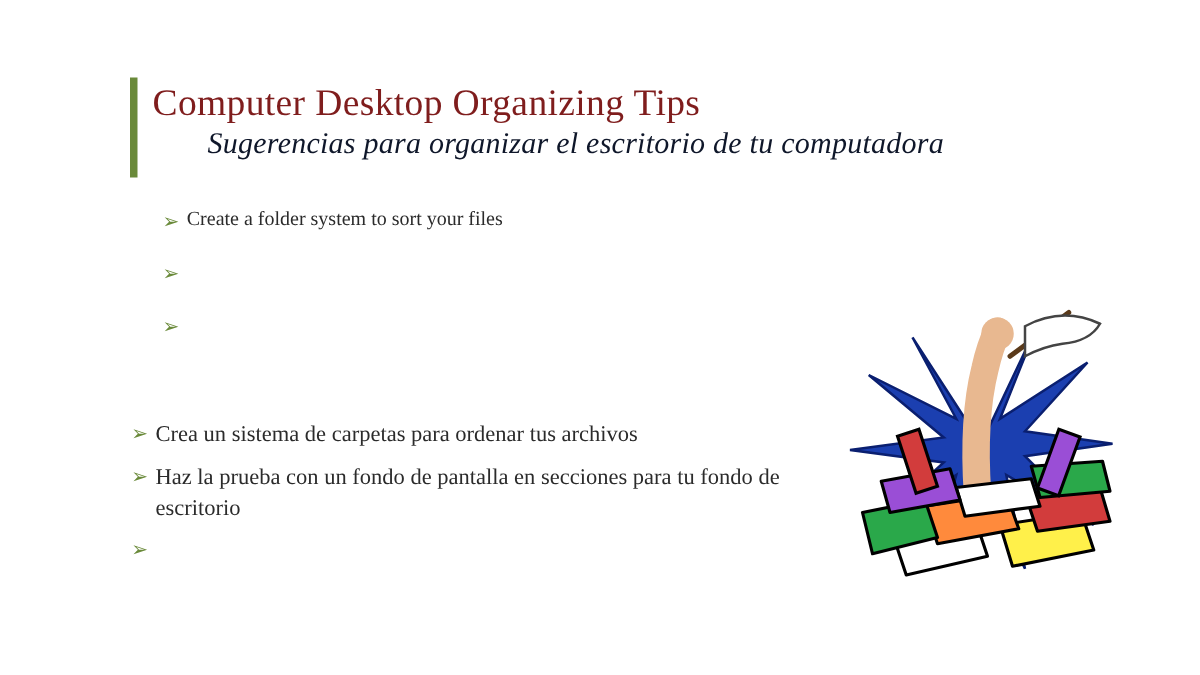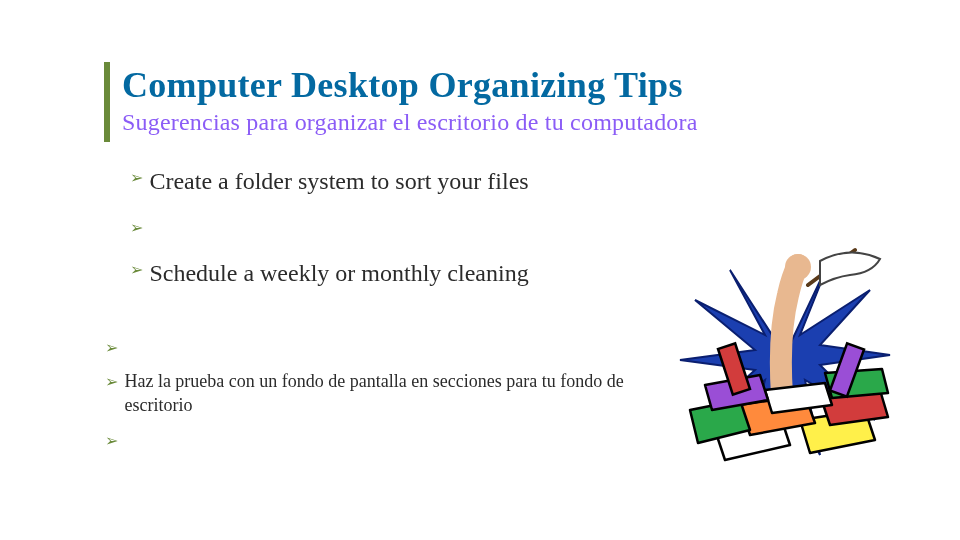--- a/index.html
+++ b/index.html
@@ -27,32 +27,34 @@
     height: 80px;
     background: #6a8a3a;
   }
   .title-block {
     position: absolute;
     left: 122px;
     top: 66px;
     width: 760px;
   }
   .title-en {
-    font-size: 36px;
+    font-size: 30px;
     line-height: 1.1;
-    color: #0369a1;
-    font-weight: 700;
+    color: #7f1d1d;
+    font-weight: 400;
     letter-spacing: 0.3px;
   }
   .title-es {
     font-size: 24px;
     line-height: 1.2;
-    color: #8b5cf6;
+    color: #0f172a;
+    font-style: italic;
     margin-top: 2px;
     letter-spacing: 0.2px;
+    margin-left: 44px;
   }
   .list-en {
     position: absolute;
     left: 130px;
     top: 165px;
     width: 740px;
   }
   .list-es {
     position: absolute;
     left: 105px;
@@ -70,21 +72,21 @@
   .arrow {
     flex: 0 0 auto;
     color: #6a8a3a;
     font-size: 16px;
     line-height: 24px;
     margin-right: 6px;
     display: inline-block;
     transform: translateY(1px);
   }
   .bullet-text {
-    font-size: 24px;
+    font-size: 16px;
     line-height: 1.35;
     color: #2b2b2b;
   }
   .list-es .bullet-text {
     font-size: 18px;
   }
   .clipart {
     position: absolute;
     right: 60px;
     top: 245px;
@@ -108,27 +110,27 @@
   <div class="list-en">
     <div class="bullet-row">
       <span class="arrow">➢</span>
       <span class="bullet-text">Create a folder system to sort your files</span>
     </div>
     <div class="bullet-row">
       <span class="arrow">➢</span>
     </div>
     <div class="bullet-row">
       <span class="arrow">➢</span>
-      <span class="bullet-text">Schedule a weekly or monthly cleaning</span>
     </div>
   </div>
 
   <div class="list-es">
     <div class="bullet-row">
       <span class="arrow">➢</span>
+      <span class="bullet-text">Crea un sistema de carpetas para ordenar tus archivos</span>
     </div>
     <div class="bullet-row">
       <span class="arrow">➢</span>
       <span class="bullet-text">Haz la prueba con un fondo de pantalla en secciones para tu fondo de escritorio</span>
     </div>
     <div class="bullet-row">
       <span class="arrow">➢</span>
     </div>
   </div>
 

